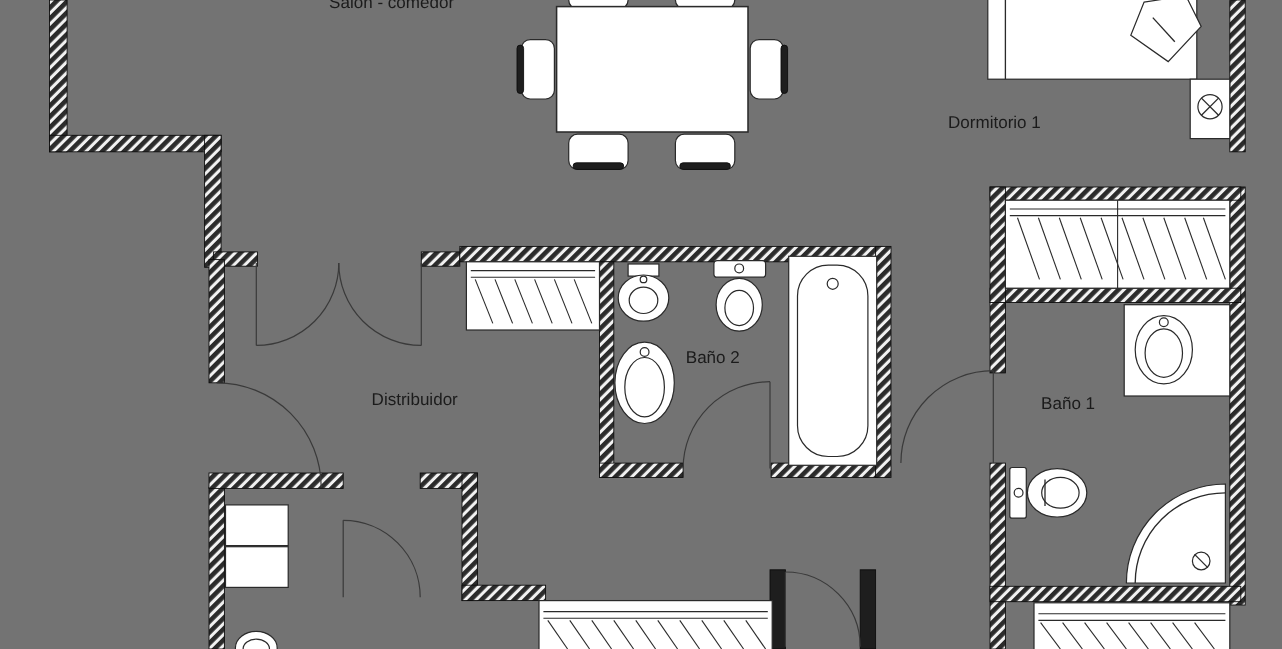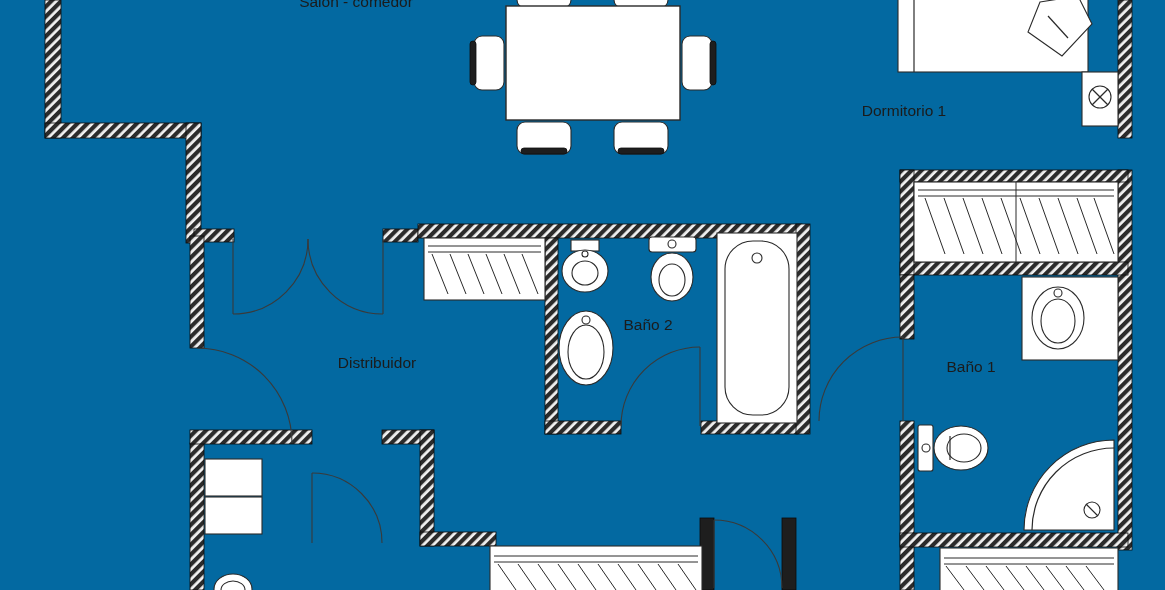--- a/index.html
+++ b/index.html
@@ -1,16 +1,16 @@
 <!DOCTYPE html>
 <html><head>
 <meta charset="utf-8">
 <style>
   html,body{margin:0;padding:0;background:#ffffff;}
-  .plan-wrap{position:relative;width:1165px;height:590px;background:#0369a1;overflow:hidden;}
+  .plan-wrap{position:relative;width:1165px;height:590px;background:#737373;overflow:hidden;}
   svg{display:block;}
   svg text{font-family:"Liberation Sans", sans-serif;}
   .lbl{font-size:15.5px;fill:#1b1b1b;}
   .wall{fill:url(#hatch);stroke:#0c0c0c;stroke-width:0.8;}
   .wall-solid{fill:#1e1e1e;stroke:#0c0c0c;stroke-width:0.8;}
   .furn{fill:#ffffff;stroke:#2a2a2a;stroke-width:1.4;}
   .furn-thin{fill:#ffffff;stroke:#2a2a2a;stroke-width:1.1;}
   .furn-line{stroke:#2a2a2a;stroke-width:1.2;fill:none;}
   .door{stroke:#3a3a3a;stroke-width:1.1;fill:none;}
   .slash{stroke:#2a2a2a;stroke-width:1;fill:none;}

